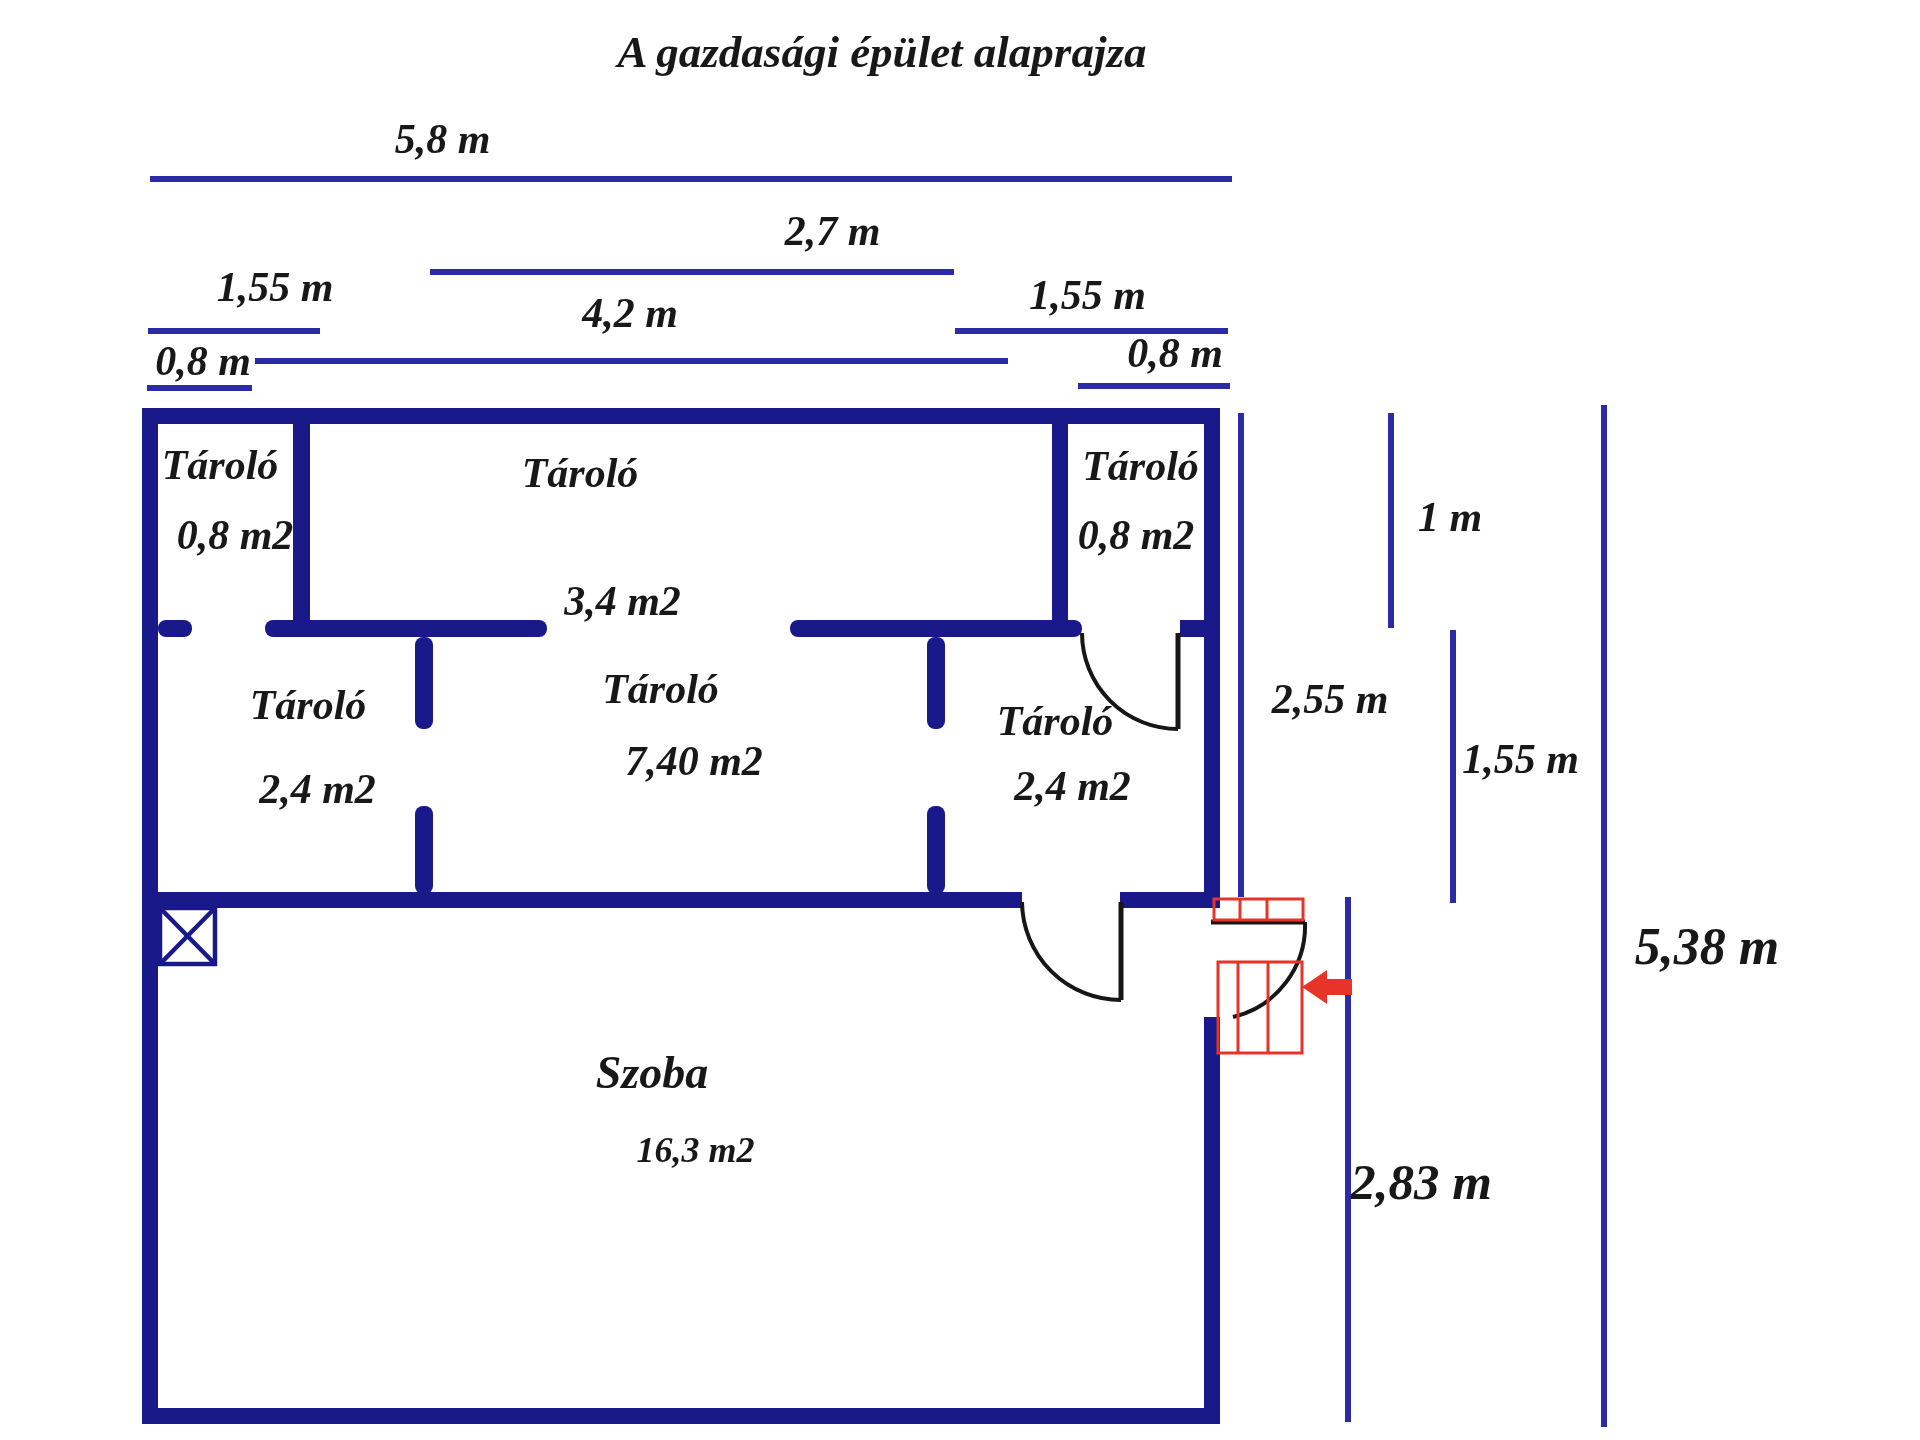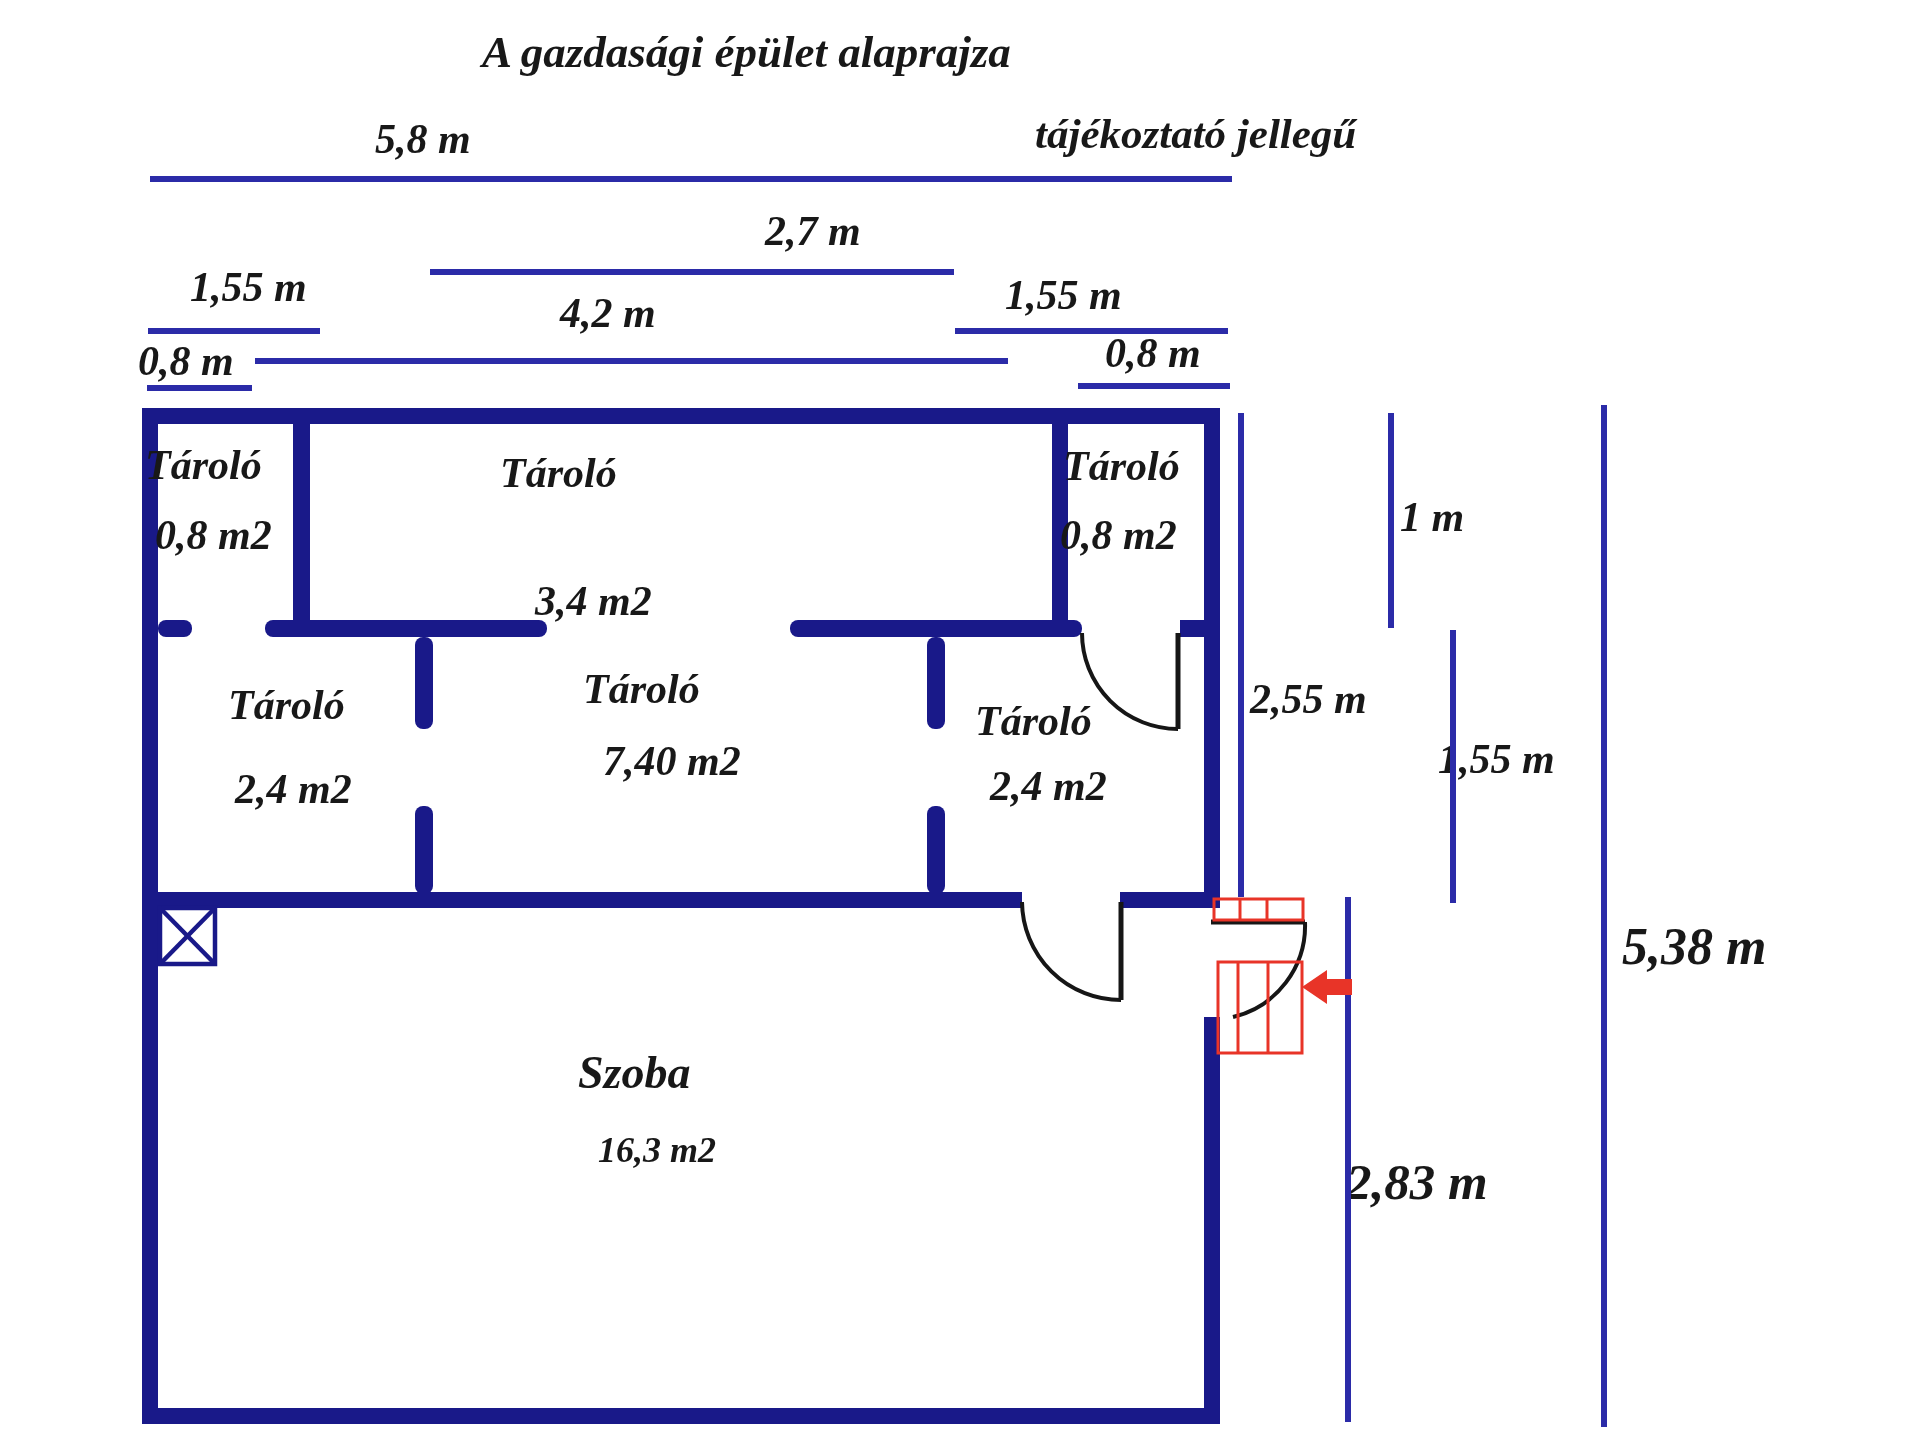--- a/index.html
+++ b/index.html
@@ -7,34 +7,33 @@
     --dim:#2b2ba8;
     --ink:#181818;
     --door:#161616;
     --red:#e83428;
     --bg:#ffffff;
   }
   html,body{margin:0;padding:0;background:var(--bg);}
   .plan{position:relative;width:1920px;height:1440px;background:var(--bg);overflow:hidden;
         font-family:"Liberation Serif","DejaVu Serif",serif;}
   .txt{position:absolute;font-style:italic;font-weight:bold;color:var(--ink);
-       white-space:nowrap;font-size:42px;line-height:1.1;}
+       text-align:center;white-space:nowrap;font-size:42px;line-height:1.1;}
   .hline{position:absolute;height:6px;background:var(--dim);}
   .vline{position:absolute;width:6px;background:var(--dim);}
   .wall{position:absolute;background:var(--wall);}
   .cap{border-radius:8px;}
   svg.overlay{position:absolute;left:0;top:0;pointer-events:none;}
 </style>
 </head>
 <body>
 
 <div class="plan">
 
   <div class="txt" style="left:482px;top:28px;width:800px;font-size:45px;">A gazdasági épület alaprajza</div>
-  <div class="txt" style="left:1035px;top:110px;width:440px;font-size:43px;">tájékoztató jellegű</div>
 
   <div class="txt" style="left:375px;top:116px;width:135px;">5,8 m</div>
   <div class="txt" style="left:765px;top:208px;width:135px;">2,7 m</div>
   <div class="txt" style="left:190px;top:264px;width:170px;">1,55 m</div>
   <div class="txt" style="left:1005px;top:272px;width:165px;">1,55 m</div>
   <div class="txt" style="left:560px;top:290px;width:140px;">4,2 m</div>
   <div class="txt" style="left:138px;top:338px;width:130px;">0,8 m</div>
   <div class="txt" style="left:1105px;top:330px;width:140px;">0,8 m</div>
 
   <div class="txt" style="left:1400px;top:494px;width:100px;">1 m</div>

